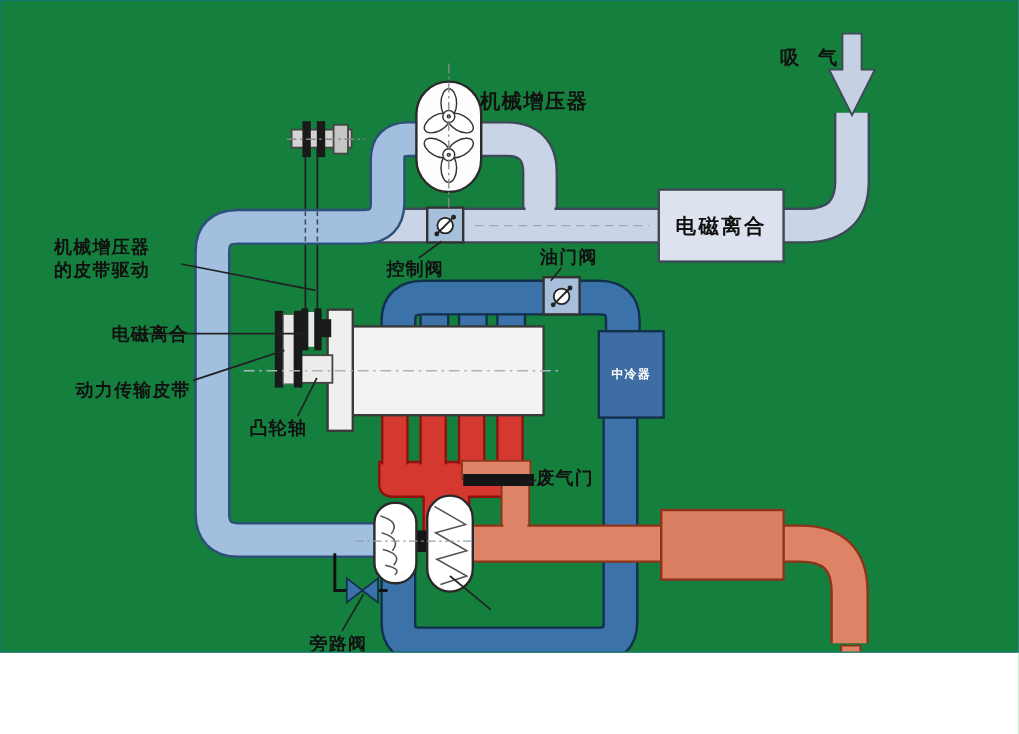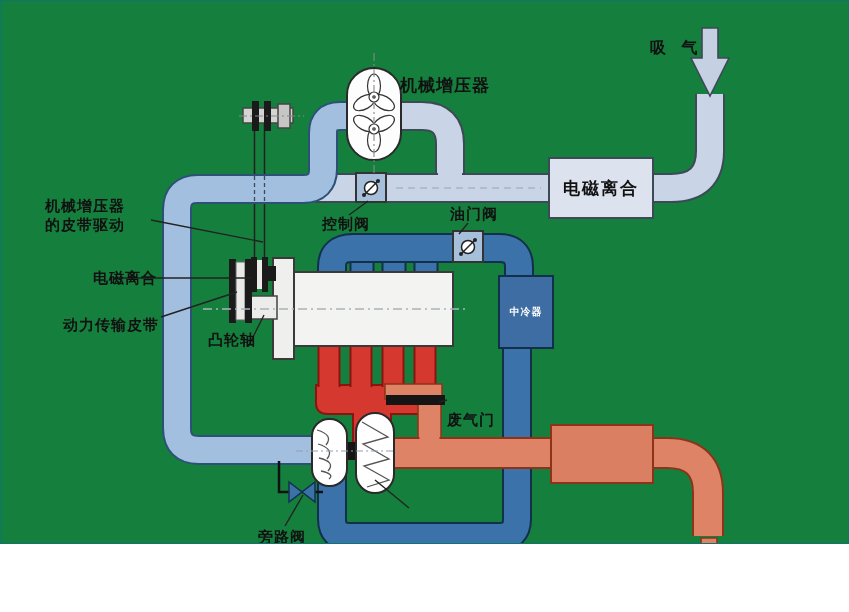--- a/index.html
+++ b/index.html
@@ -204,30 +204,30 @@
 
 <div class="lbl" style="left:44px;top:196px;">
   <div>机械增压器</div>
   <div>的皮带驱动</div>
 </div>
 
 <div class="lbl" style="left:44px;top:268px;padding-left:48px;">电磁离合</div>
 
 <div class="lbl" style="left:62px;top:315px;">动力传输皮带</div>
 
-<div class="lbl" style="left:207px;top:330px;">凸轮轴</div>
+<div class="lbl" style="left:207px;top:347px;">凸轮轴</div>
 
 <div class="lbl" style="left:321px;top:214px;">控制阀</div>
 
 <div class="lbl" style="left:449px;top:204px;">油门阀</div>
 
 <div class="boxlbl" style="left:548px;top:157px;width:104px;height:60px;font-size:17px;color:#111;">电磁离合</div>
 
 <div class="boxlbl" style="left:498px;top:275px;width:54px;height:72px;font-size:10px;color:#ffffff;letter-spacing:1px;">中冷器</div>
 
 
-<div class="lbl" style="left:446px;top:388px;margin-top:22px;">废气门</div>
+<div class="lbl" style="left:446px;top:388px;">废气门</div>
 
 <div class="lbl" style="left:257px;top:527px;">旁路阀</div>
 
 <div class="lbl" style="left:623px;top:556px;font-size:16px;letter-spacing:5px;">排 气</div>
 
 </div>
 
 </body></html>

